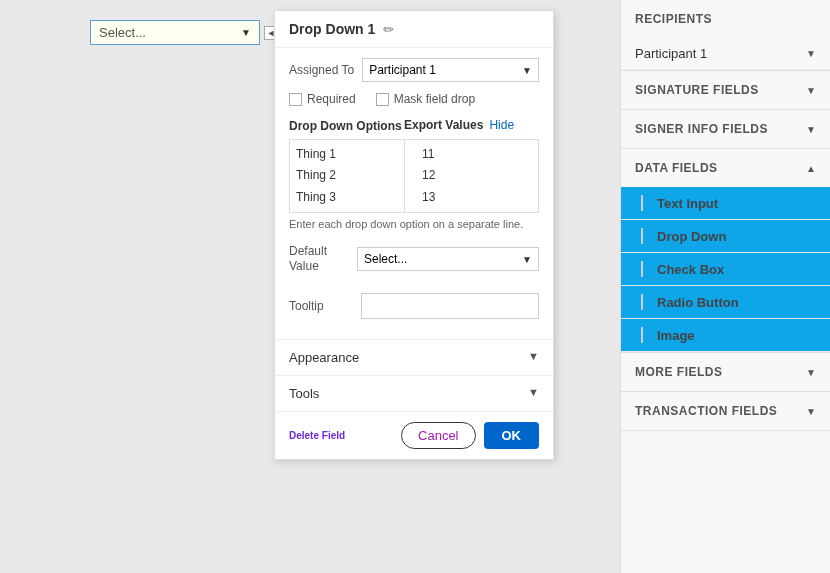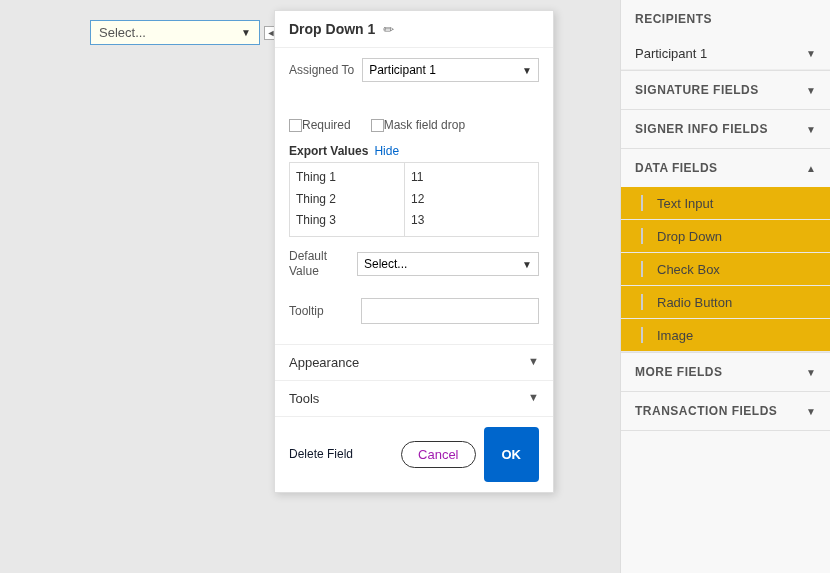--- a/index.html
+++ b/index.html
@@ -131,22 +131,22 @@
     
     .checkboxes-row {
       display: flex;
       align-items: center;
       gap: 20px;
       margin-bottom: 12px;
     }
     .checkbox-item {
       display: flex;
       align-items: center;
-      cursor: pointer;
-      margin-top: 26px;
+      gap: 5px;
+      cursor: pointer;
     }
     .checkbox-box {
       width: 13px;
       height: 13px;
       border: 1.5px solid #aaa;
       background: #fff;
       display: inline-block;
     }
     .checkbox-label {
       font-size: 12px;
@@ -180,21 +180,21 @@
     }
     .hide-link {
       color: #0066cc;
       cursor: pointer;
       font-weight: normal;
       font-size: 12px;
     }
 
     .options-grid {
       display: flex;
-      gap: 0;
+      gap: 11px;
       border: 1px solid #ddd;
     }
     .options-left {
       width: 115px;
       border-right: 1px solid #ddd;
       padding: 4px 6px;
       min-height: 70px;
     }
     .options-right {
       flex: 1;
@@ -290,42 +290,43 @@
 
     
     .panel-footer {
       border-top: 1px solid #eee;
       padding: 10px 14px;
       display: flex;
       align-items: center;
       justify-content: space-between;
     }
     .delete-link {
-      color: #0f172a;
-      cursor: pointer;
-      font-size: 12px;
+      color: #6d28d9;
+      cursor: pointer;
+      font-size: 10px;
+      font-weight: bold;
     }
     .footer-buttons {
       display: flex;
       gap: 8px;
       align-items: center;
     }
     .cancel-btn {
       border: 1.5px solid #333;
       border-radius: 20px;
       padding: 5px 16px;
       font-size: 13px;
       background: #fff;
       cursor: pointer;
       color: #a21caf;
     }
     .ok-btn {
       border: none;
       border-radius: 4px;
-      padding: 20px 18px;
+      padding: 6px 18px;
       font-size: 13px;
       background: #0066cc;
       color: #fff;
       cursor: pointer;
       font-weight: 600;
     }
 
     
     .right-sidebar {
       width: 210px;
@@ -368,21 +369,22 @@
       font-size: 13px;
       color: #333;
     }
     .recipients-arrow {
       font-size: 10px;
       color: #555;
     }
 
     
     .data-fields-list {
-      background: #eab308;
+      background: #0ea5e9;
+      font-weight: bold;
     }
     .data-field-item {
       display: flex;
       align-items: center;
       padding: 8px 14px 8px 20px;
       border-bottom: 1px solid #e8e8e8;
       cursor: pointer;
       gap: 8px;
     }
     .data-field-label {
@@ -433,37 +435,41 @@
             <span class="checkbox-label">Required</span>
           </div>
           <div class="checkbox-item">
             <span class="checkbox-box"></span>
             <span class="checkbox-label">Mask field drop</span>
           </div>
         </div>
 
         <div class="options-section">
           <div class="options-header">
+            <div style="width:115px;">
+              <span class="options-title">Drop Down Options</span>
+            </div>
             <div class="export-header">
               <span>Export Values</span>
               <span class="hide-link">Hide</span>
             </div>
           </div>
           <div class="options-grid">
             <div class="options-left">
               <div class="option-item">Thing 1</div>
               <div class="option-item">Thing 2</div>
               <div class="option-item">Thing 3</div>
             </div>
             <div class="options-right">
               <div class="export-item">11</div>
               <div class="export-item">12</div>
               <div class="export-item">13</div>
             </div>
           </div>
+          <div class="options-hint">Enter each drop down option on a separate line.</div>
         </div>
 
         <div class="default-row">
           <span class="default-label">Default<br>Value</span>
           <div class="default-select">
             <span>Select...</span>
             <span class="default-select-arrow">▼</span>
           </div>
         </div>
 

